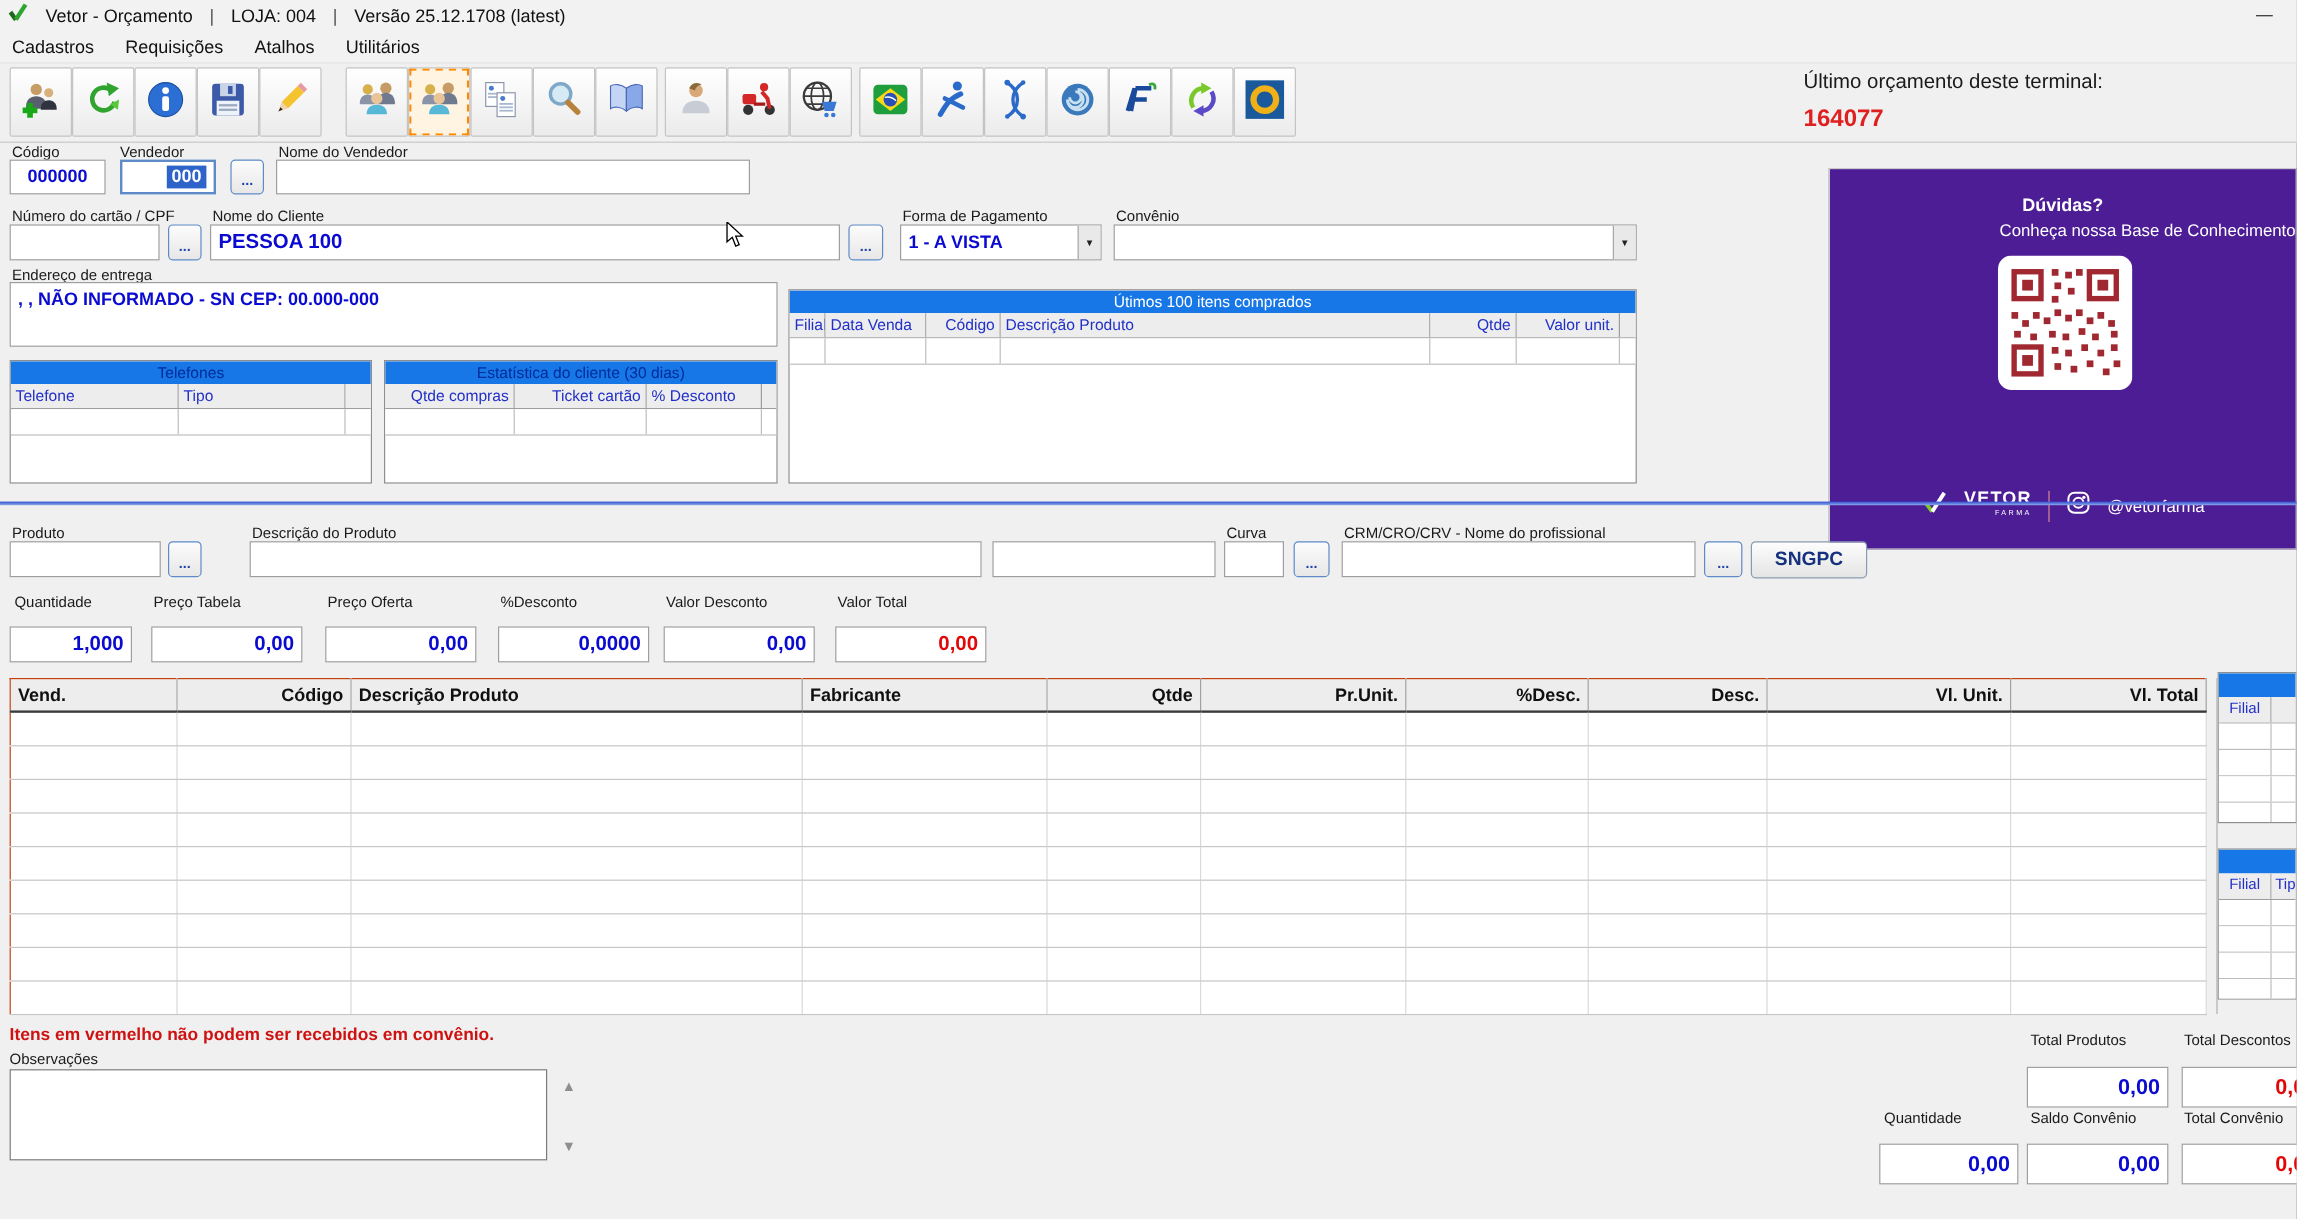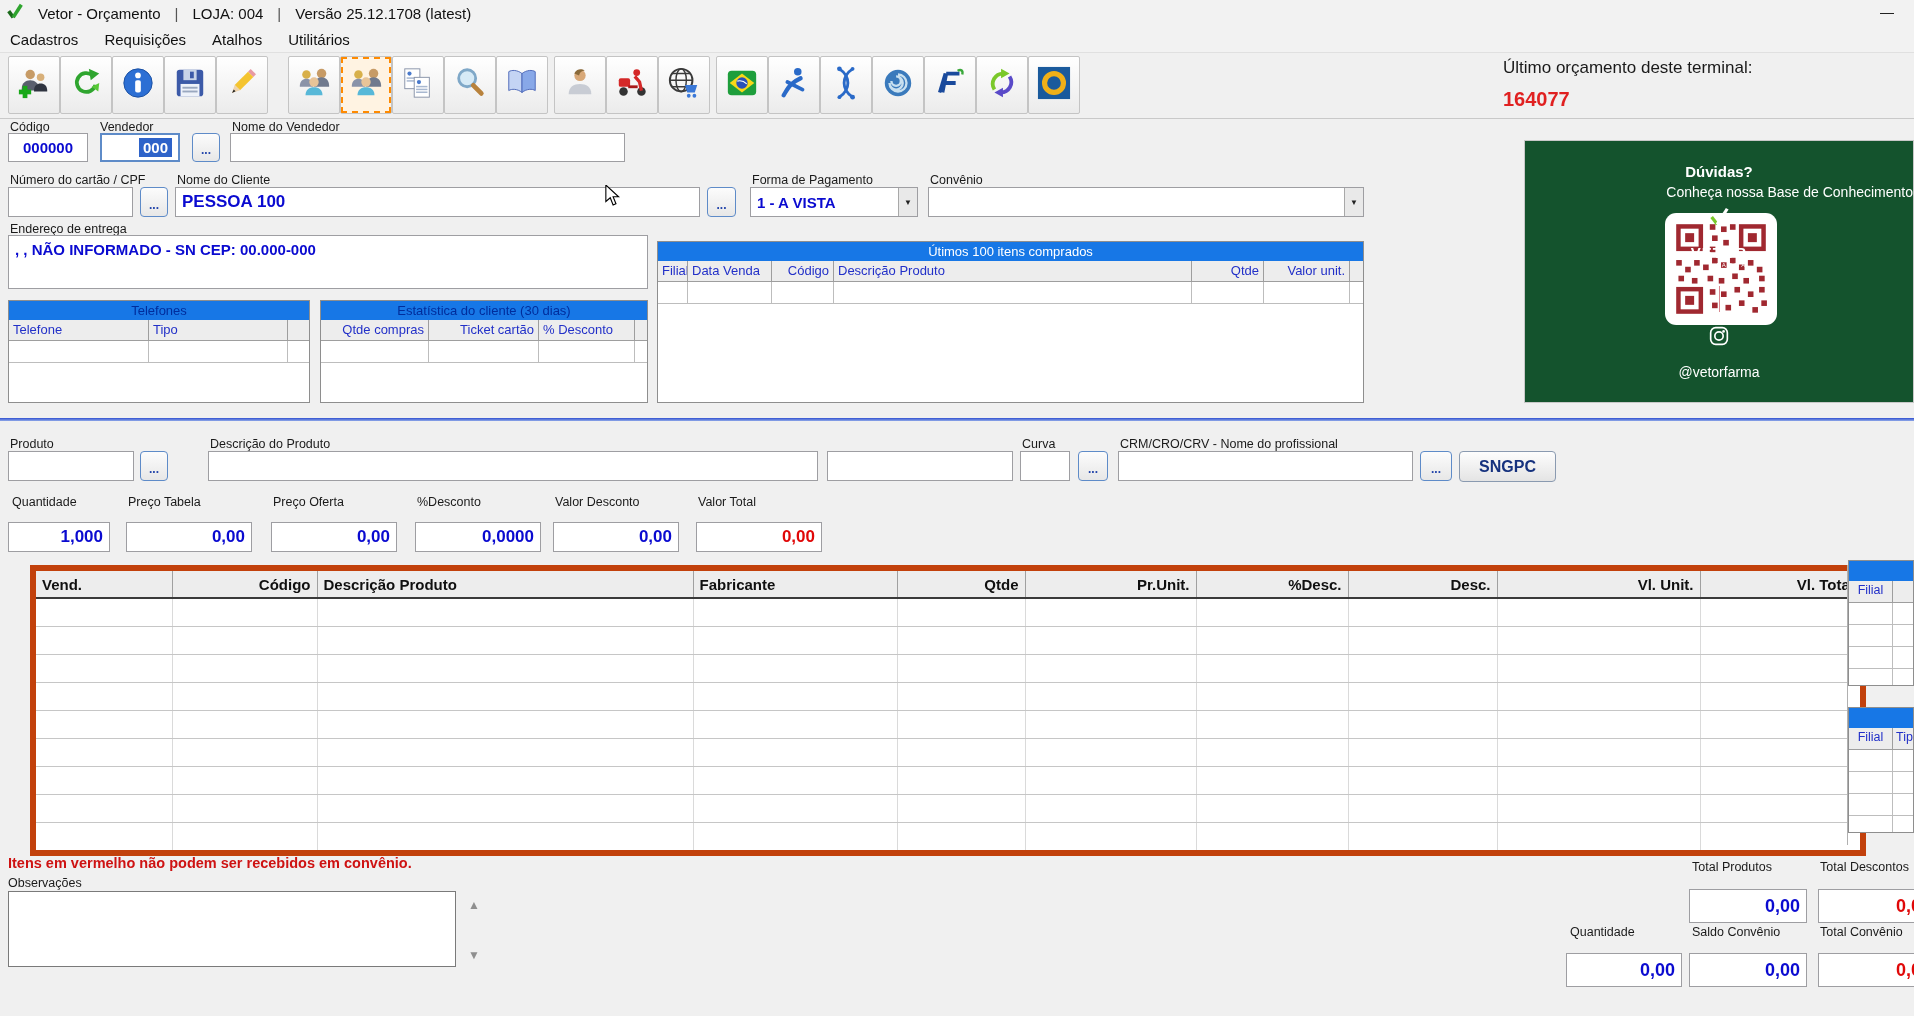--- a/index.html
+++ b/index.html
@@ -65,48 +65,48 @@
   .chdr { box-sizing:border-box; background:#EDEDED; color:#2230C8; font-size:13px; padding:2px 4px;
           border-right:1px solid #9E9E9E; height:20px; white-space:nowrap; overflow:hidden; }
   .chdr.r { text-align:right; }
   .drow { display:flex; height:21px; border-bottom:1px solid #BDBDBD; background:#fff; }
   .drow > div { border-right:1px solid #BDBDBD; box-sizing:border-box; }
 
   .bluesep { position:absolute; left:0; top:418px; width:100%; height:3px;
              background:linear-gradient(#3050D0,#8FA8E8); }
 
   table.grid { position:absolute; left:8px; top:565px; width:1830px; border-collapse:collapse;
-               table-layout:fixed; background:#fff; border:6px solid #c2410c;margin-left:22px; }
+               table-layout:fixed; background:#fff; border:1px solid #c2410c; }
   table.grid th { background:#EDEDED; font-size:15px; font-weight:700; color:#101010; text-align:left;
                   padding:3px 6px; border-right:1px solid #A0A0A0; border-bottom:2px solid #3A3A3A;
                   height:20px; white-space:nowrap; overflow:hidden; }
   table.grid th.r { text-align:right; }
   table.grid td { height:27px; border-right:1px solid #DADADA; border-bottom:1px solid #C6C6C6; background:#fff; }
   .vscrollstrip { position:absolute; left:1838px; top:565px; width:9px; height:280px;
                   border-right:1px solid #B0B0B0; }
 
   .mini { position:absolute; left:1848px; width:66px; background:#fff; border:1px solid #8E8E8E;
           box-sizing:border-box; overflow:hidden; }
   .mini .bluebar { height:20px; }
   .mini .chdr { font-size:12.5px; height:21px; padding:2px 3px; }
   .mini .drow { height:21px; }
 
   .warn { position:absolute; left:8px; top:855px; font-size:14.5px; font-weight:700; color:#CE1212; }
   textarea.obs { position:absolute; left:8px; top:891px; width:448px; height:76px; box-sizing:border-box;
                  border:1px solid #7A7A7A; resize:none; font-family:"Liberation Sans",sans-serif; font-size:14px; }
   .spin { position:absolute; left:466px; width:16px; height:14px; color:#8F8F8F; font-size:12px;
           display:flex; align-items:center; justify-content:center; }
 
-  .helppanel { position:absolute; left:1524px; top:140px; width:390px; height:263px; background:#14532d;
+  .helppanel { position:absolute; left:1524px; top:140px; width:390px; height:318px; background:#4c1d95;
                border:1px solid #C8C8C8; box-sizing:border-box; color:#fff; }
   .helppanel .t1 { margin-top:22px; text-align:center; font-size:15px; font-weight:700; }
   .helppanel .t2 { margin-top:4px; text-align:right; font-size:14px; }
   .qrwrap { position:absolute; left:140px; top:72px; }
   .brandrow { position:absolute; left:0; bottom:22px; width:100%; display:flex; align-items:center;
-              justify-content:center; gap:14px;flex-direction:column; }
+              justify-content:center; gap:14px; }
   .brandtxt { font-size:15px; font-weight:700; letter-spacing:1px; line-height:13px; }
   .brandtxt small { display:block; font-size:6px; letter-spacing:2px; font-weight:400; text-align:right; }
   .vbar { width:1px; height:26px; background:#D88890; }
   .handle { font-size:14px; }
 
   .cursor { position:absolute; left:605px; top:185px; }
 </style>
 </head>
 <body>
 

